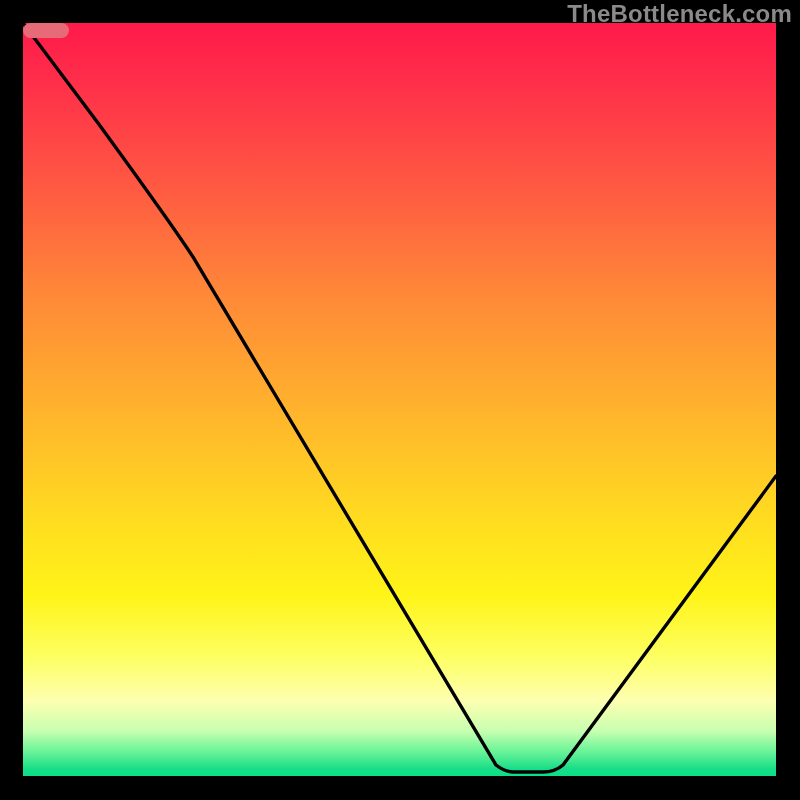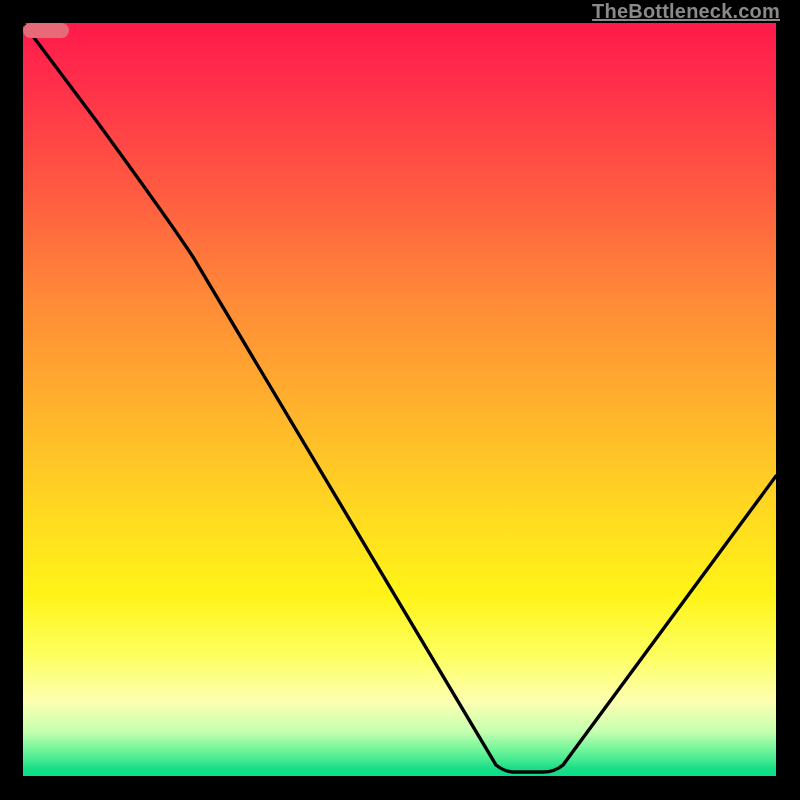--- a/index.html
+++ b/index.html
@@ -52,27 +52,26 @@
   .marker {
     position: absolute;
     width: 46px;
     height: 15px;
     border-radius: 8px;
     background: #e76a78;
   }
   .watermark {
     position: absolute;
     top: 0px;
-    right: 20px;
+    right: 8px;
     font-family: Arial, Helvetica, sans-serif;
-    font-size: 20px;
+    font-size: 24px;
     font-weight: bold;
     color: #8a8a8a;
     letter-spacing: 0.2px;
-    text-decoration: underline;
   }
 </style>
 </head>
 <body>
 
 <div class="frame">
   <div class="gradient"></div>
 
   <svg class="curve" viewBox="0 0 753 753" preserveAspectRatio="none">
     <path d="M 0 0

